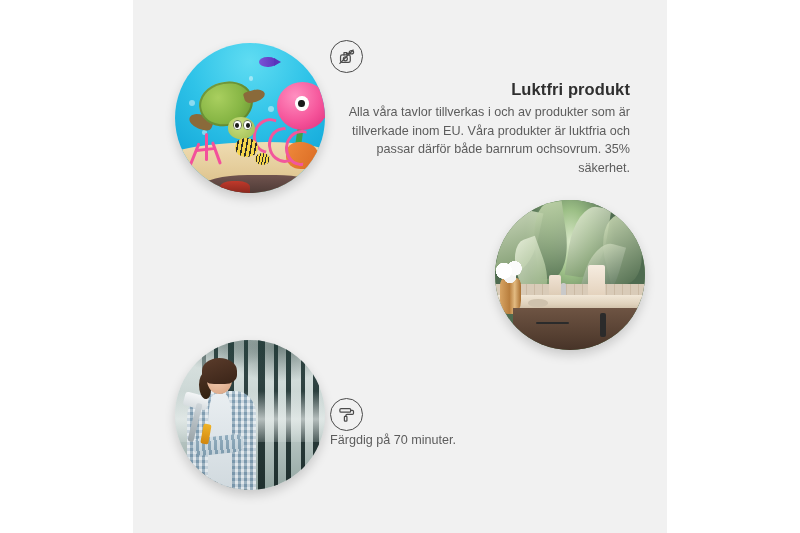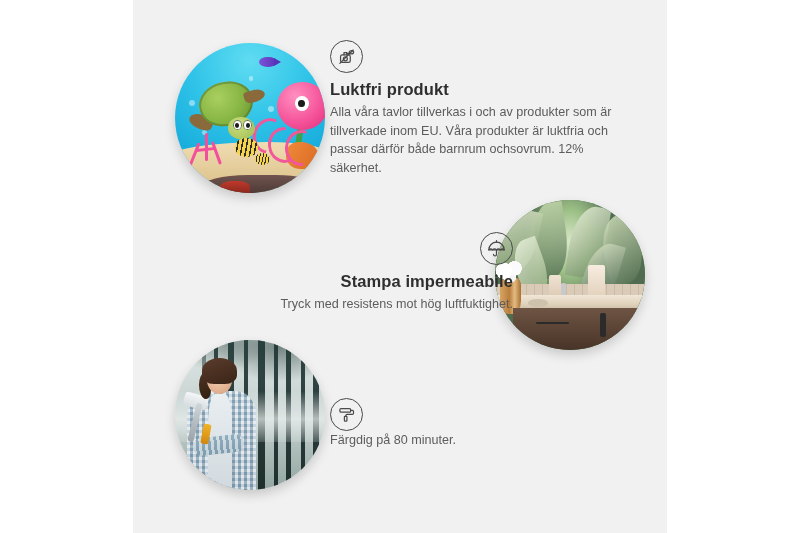--- a/index.html
+++ b/index.html
@@ -319,21 +319,21 @@
     line-height: 1.25;
   }
   .f-desc {
     font-size: 12.6px;
     color: #5c5c5c;
     line-height: 1.5;
     margin: 0;
   }
 
   
-  .f1 { left: 197px; top: 40px; width: 300px; text-align: left; }
+  .f1 { left: 197px; top: 40px; width: 300px; text-align: right; }
   .f1 .icon-circle { margin-left: 0; }
 
   
   .f2 { left: 80px; top: 232px; width: 300px; text-align: right; }
   .f2 .icon-row { display:flex; justify-content:flex-end; }
 
   
   .f3 { left: 197px; top: 398px; width: 300px; text-align: left; }
 
   svg { display:block; }
@@ -434,45 +434,31 @@
             <path d="M9.1 10.2V7.6h3.2v2.6"></path>
             <path d="M12.3 8.3h2.3"></path>
             <ellipse cx="17.6" cy="7.2" rx="2.5" ry="1.9"></ellipse>
             <path d="M15.4 8.4l-1.3 1"></path>
             <circle cx="10.7" cy="14.6" r="2.3"></circle>
             <line x1="4.4" y1="19.8" x2="19.6" y2="4.6"></line>
           </svg>
         </div>
       </div>
       <div class="f-title">Luktfri produkt</div>
-      <p class="f-desc">Alla våra tavlor tillverkas i och av produkter som är tillverkade inom EU. Våra produkter är luktfria och passar därför både barnrum ochsovrum. 12% säkerhet.</p>
+      <p class="f-desc">Alla våra tavlor tillverkas i och av produkter som är tillverkade inom EU. Våra produkter är luktfria och passar därför både barnrum ochsovrum. 35% säkerhet.</p>
     </div>
 
-    <div class="feature f2">
-      <div class="icon-row">
-        <div class="icon-circle">
-          <svg width="21" height="21" viewBox="0 0 24 24" fill="none" stroke="#4a4a4a" stroke-width="1.4" stroke-linecap="round" stroke-linejoin="round">
-            <path d="M3.2 13.6a8.8 8.8 0 0 1 17.6 0z"></path>
-            <path d="M3.2 13.6c1.4-1.7 2.9-1.7 4.4 0 1.5-1.7 2.9-1.7 4.4 0 1.5-1.7 2.9-1.7 4.4 0 1.5-1.7 2.9-1.7 4.4 0"></path>
-            <line x1="12" y1="4.8" x2="12" y2="3.1"></line>
-            <path d="M12 13.6v5.2a1.7 1.7 0 0 1-3.4 0"></path>
-          </svg>
-        </div>
-      </div>
-      <div class="f-title">Stampa impermeabile</div>
-      <p class="f-desc">Tryck med resistens mot hög luftfuktighet.</p>
-    </div>
 
     <div class="feature f3">
       <div class="icon-row">
         <div class="icon-circle">
           <svg width="21" height="21" viewBox="0 0 24 24" fill="none" stroke="#4a4a4a" stroke-width="1.4" stroke-linecap="round" stroke-linejoin="round">
             <rect x="4.4" y="5.2" width="12.4" height="4.2" rx="1.4"></rect>
             <path d="M16.8 7.3h1.9a1.3 1.3 0 0 1 1.3 1.3v1.9a1.3 1.3 0 0 1-1.3 1.3h-6.1a1.3 1.3 0 0 0-1.3 1.3v1.1"></path>
             <rect x="9.6" y="14.1" width="2.9" height="5.4" rx="0.7"></rect>
           </svg>
         </div>
       </div>
-      <p class="f-desc">Färgdig på 80 minuter.</p>
+      <p class="f-desc">Färgdig på 70 minuter.</p>
     </div>
 
   </div>
 </div>
 
 </body></html>

